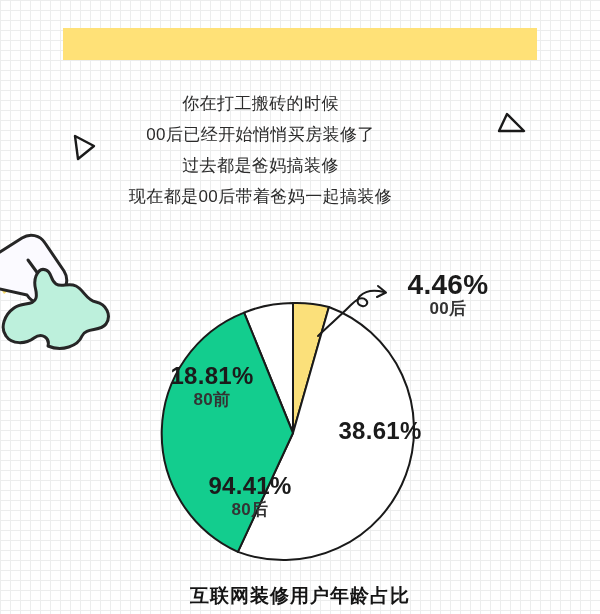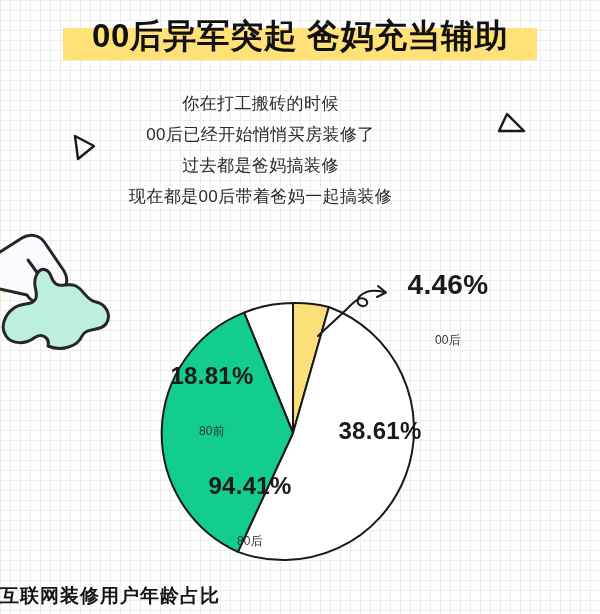--- a/index.html
+++ b/index.html
@@ -97,26 +97,25 @@
     pointer-events: none;
   }
   .slice-pct {
     font-size: 24px;
     font-weight: 700;
     line-height: 25px;
     color: #1b1b1b;
     letter-spacing: 0.3px;
   }
   .slice-name {
-    font-size: 12px;
-    font-weight: 400;
+    font-size: 17px;
+    font-weight: 700;
     line-height: 24px;
     color: #333333;
     letter-spacing: 0.3px;
-    margin-top: 31px;
   }
 
   #label-80qian { left: 152px; top: 363px; width: 120px; }
   #label-90hou  { left: 320px; top: 418px; width: 120px; }
   #label-80hou  { left: 190px; top: 473px; width: 120px; }
 
   #label-00hou {
     position: absolute;
     left: 388px;
     top: 272px;
@@ -125,36 +124,35 @@
     white-space: nowrap;
   }
   #label-00hou .slice-pct { font-size: 28px; }
 
   
   #caption {
     position: absolute;
     left: 0;
     top: 583px;
     width: 600px;
-    text-align: left;
+    text-align: center;
     font-size: 19px;
     font-weight: 700;
     letter-spacing: 1px;
     color: #141414;
     white-space: nowrap;
   }
 </style>
 </head>
 <body>
 
 <div id="page">
 
   <div id="title-block">
     <div id="title-highlight"></div>
-    <div id="title-text">00后异军突起  爸妈充当辅助</div>
   </div>
 
   <div id="lead">
     <div class="lead-line">你在打工搬砖的时候</div>
     <div class="lead-line">00后已经开始悄悄买房装修了</div>
     <div class="lead-line">过去都是爸妈搞装修</div>
     <div class="lead-line">现在都是00后带着爸妈一起搞装修</div>
   </div>
 
   <div class="deco" id="deco-triangle-left">

